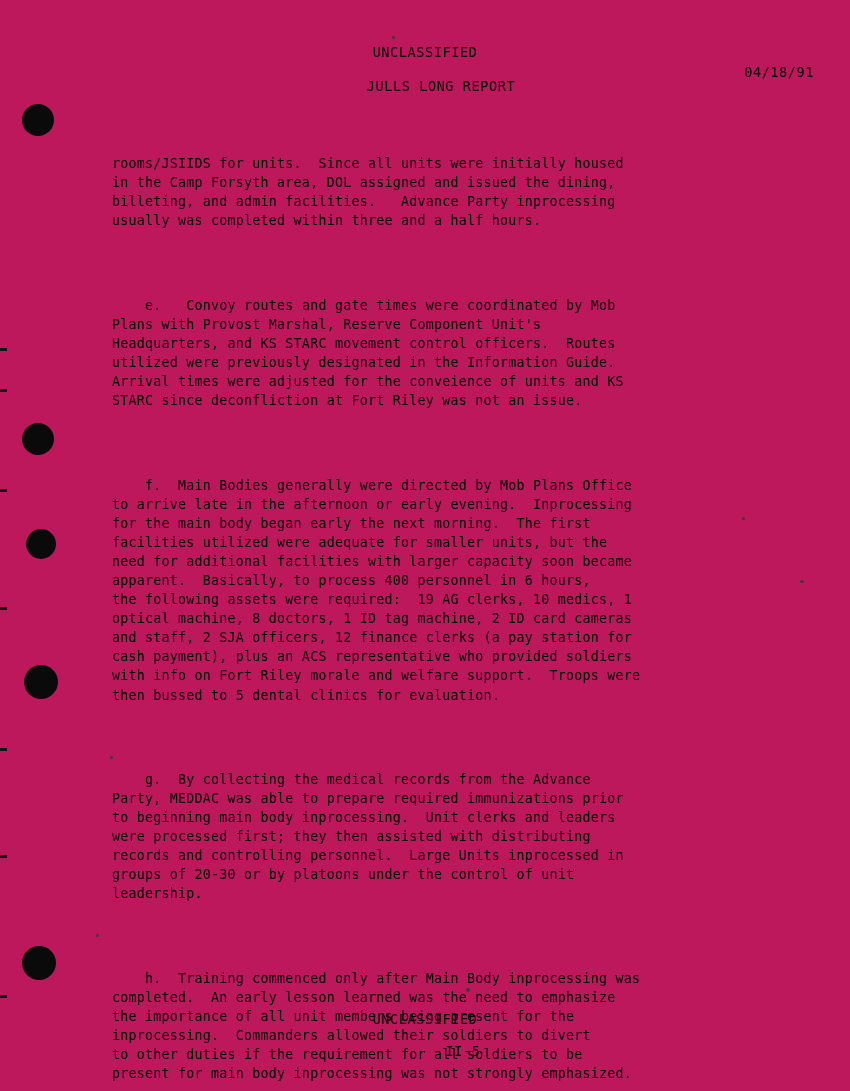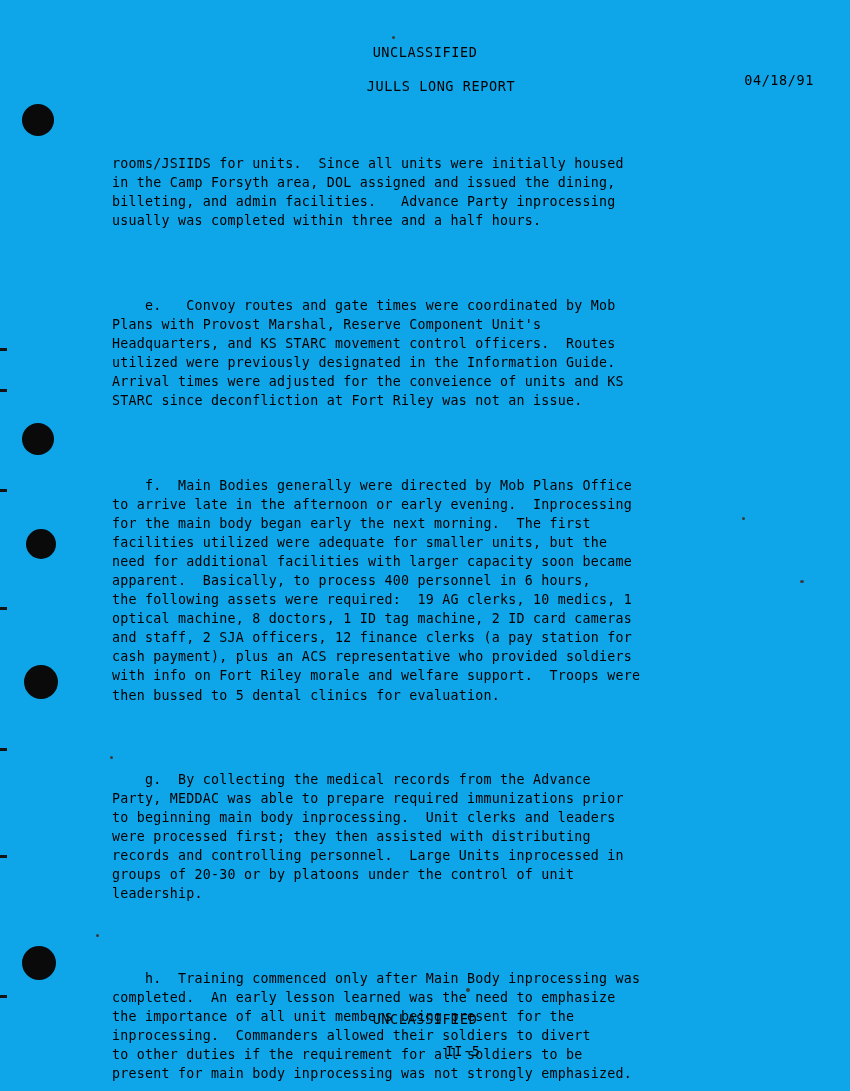--- a/index.html
+++ b/index.html
@@ -4,21 +4,21 @@
 <style>
   html, body {
     margin: 0;
     padding: 0;
     background: #ffffff;
   }
   .page {
     position: relative;
     width: 850px;
     height: 1091px;
-    background: #0ea5e9;
+    background: #be185d;
     font-family: "DejaVu Sans Mono", "Liberation Mono", monospace;
     color: #000000;
     overflow: hidden;
   }
   .classification-top {
     position: absolute;
     top: 44px;
     left: 0;
     width: 850px;
     text-align: center;
@@ -30,21 +30,21 @@
     top: 78px;
     left: 0;
     width: 850px;
     text-align: center;
     font-size: 13.5px;
     letter-spacing: 0.6px;
     padding-left: 16px;
   }
   .doc-date {
     position: absolute;
-    top: 72px;
+    top: 64px;
     right: 36px;
     font-size: 13.5px;
     letter-spacing: 0.6px;
   }
   .body-text {
     position: absolute;
     top: 108px;
     left: 112px;
     width: 660px;
     font-size: 13.3px;

